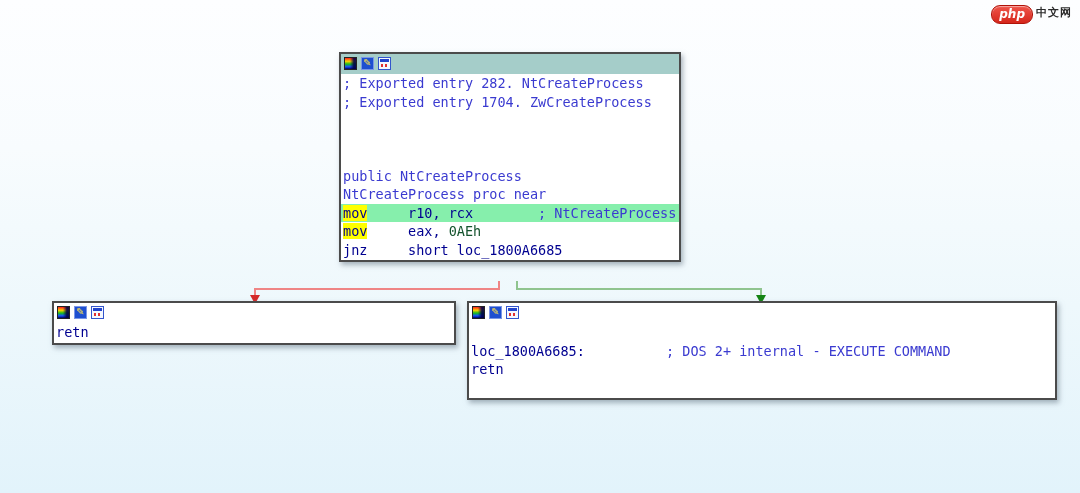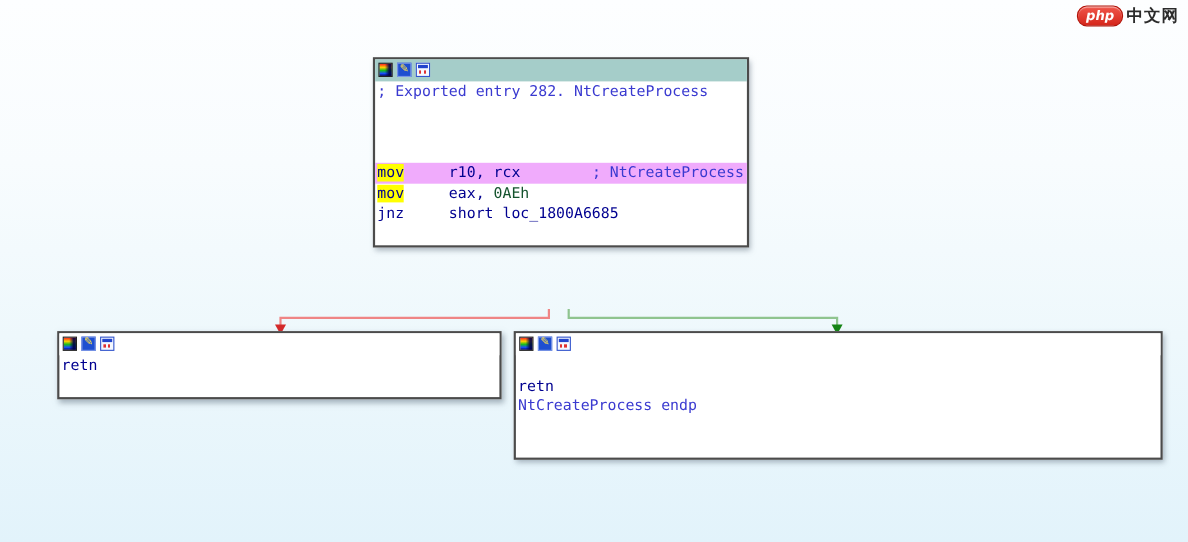--- a/index.html
+++ b/index.html
@@ -11,23 +11,23 @@
   
   .block{
     position:absolute;background:#ffffff;border:2px solid #4b4b4b;
     box-shadow:2px 3px 5px rgba(104,120,134,.55);box-sizing:border-box;
   }
   #blk-main{left:339px;top:52px;width:342px}
   #blk-sys {left:52px;top:301px;width:404px}
   #blk-int {left:467px;top:301px;width:590px}
   .titlebar{height:20px;padding:3px 0 0 3px;box-sizing:border-box;background:#ffffff;display:flex;align-items:flex-start}
   #blk-main .titlebar{background:#a5cdc9}
-  .body{padding:0 0 19px 0}
+  .body{padding:0 0 1px 0}
   .line{height:18.5px;line-height:18.5px;font-size:13.5px;white-space:pre;padding-left:2px}
-  .line.sel{background:#f0abfc}
+  .line.sel{background:#86efac}
   .sg-m{color:#000090}
   .sg-b{color:#3a3ad0}
   .sg-n{color:#14532d}
   .hl{background:#ffff00}
   
   .icw{display:inline-block;width:13px;height:13px;margin-right:4px}
   .ic{display:block;width:13px;height:13px;box-sizing:border-box}
   .ic-pal{
     border:1px solid #222;
     background-image:linear-gradient(90deg,rgba(0,0,70,0) 45%,rgba(0,0,70,.9) 80%),
@@ -40,21 +40,21 @@
     background:repeating-linear-gradient(90deg,#e03030 0 2px,rgba(0,0,0,0) 2px 4px)}
   
   #edges{position:absolute;left:0;top:0;pointer-events:none}
   
   .watermark{position:absolute;top:5px;right:8px;display:flex;align-items:flex-start;font-family:"DejaVu Sans","Liberation Sans",sans-serif}
   .wm-badge{
     background:linear-gradient(180deg,#f0554a,#d5261b);color:#ffffff;font-weight:bold;font-style:italic;
     font-size:12px;line-height:12px;padding:2px 7px 3px 7px;border-radius:9px;border:1px solid #b01208;
     box-shadow:inset 0 1px 1px rgba(255,255,255,.5)
   }
-  .wm-text{color:#2b2b2b;font-weight:bold;font-size:15px;margin-left:3px;letter-spacing:1px;
+  .wm-text{color:#2b2b2b;font-weight:bold;font-size:11px;margin-left:3px;letter-spacing:1px;
     text-shadow:0 0 2px #ffffff}
 </style>
 </head>
 <body>
 
 <svg id="edges" width="1080" height="493">
     <g>
       <polyline points="499,281 499,289 255,289 255,296" fill="none" stroke="#ef8585" stroke-width="2"></polyline>
       <polygon points="250,295 260,295 255,304" fill="#d42a2a"></polygon>
     </g>
@@ -74,23 +74,26 @@
       </span>
       <span class="icw">
         <span class="ic ic-win">
           <i class="b"></i>
           <i class="r"></i>
         </span>
       </span>
     </div>
   <div class="body">
       <div class="line"><span class="sg-b">; Exported entry 282. NtCreateProcess</span></div>
+      <div class="line"><span class="sg-b">; Exported entry 1704. ZwCreateProcess</span></div>
       <div class="line"></div>
       <div class="line"></div>
       <div class="line"></div>
+      <div class="line"><span class="sg-b">public NtCreateProcess</span></div>
+      <div class="line"><span class="sg-b">NtCreateProcess proc near</span></div>
       <div class="line sel"><span class="sg-m hl">mov</span><span class="sg-m">     r10, rcx</span><span class="sg-m">        </span><span class="sg-b">; NtCreateProcess</span></div>
       <div class="line"><span class="sg-m hl">mov</span><span class="sg-m">     eax, </span><span class="sg-n">0AEh</span></div>
       <div class="line"><span class="sg-m">jnz     short loc_1800A6685</span></div>
     </div>
 </div>
 
 <div class="block" id="blk-sys">
   <div class="titlebar">
       <span class="icw">
         <span class="ic ic-pal"></span>
@@ -120,22 +123,22 @@
       </span>
       <span class="icw">
         <span class="ic ic-win">
           <i class="b"></i>
           <i class="r"></i>
         </span>
       </span>
     </div>
   <div class="body">
       <div class="line"></div>
+      <div class="line"><span class="sg-m">loc_1800A6685:</span><span class="sg-m">          </span><span class="sg-b">; DOS 2+ internal - EXECUTE COMMAND</span></div>
       <div class="line"><span class="sg-m">retn</span></div>
-      <div class="line"><span class="sg-b">NtCreateProcess endp</span></div>
       <div class="line"></div>
     </div>
 </div>
 
 <div class="watermark">
   <span class="wm-badge">php</span>
   <span class="wm-text">中文网</span>
 </div>
 
 </body></html>

